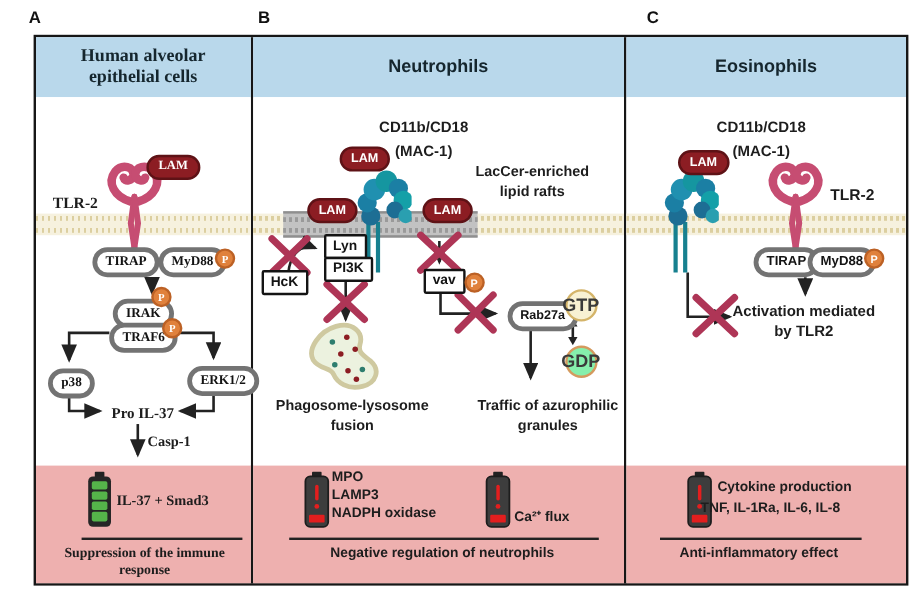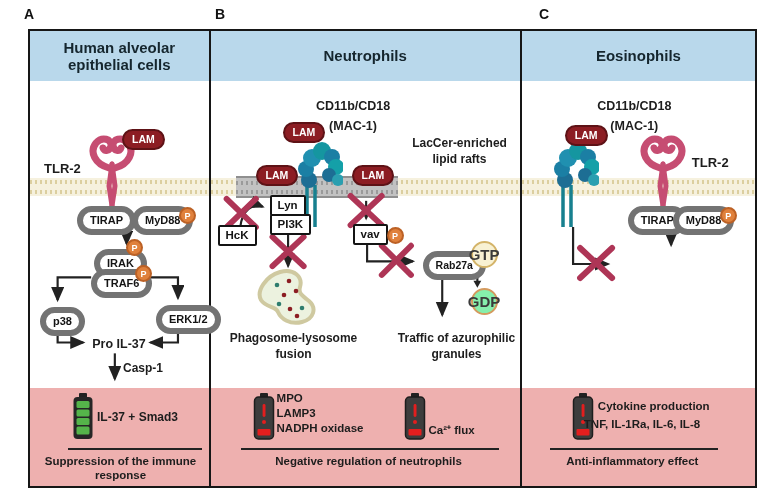--- a/index.html
+++ b/index.html
@@ -1,37 +1,37 @@
 <!DOCTYPE html>
 <html><head>
 <meta charset="utf-8">
 <style>
   * { margin:0; padding:0; box-sizing:border-box; }
   body { background:#fff; font-family:"Liberation Sans", sans-serif; }
   #fig { position:relative; width:767px; height:497px; background:#ffffff; overflow:hidden; }
   .plabel { position:absolute; font-size:14px; font-weight:700; color:#111; }
   #box { position:absolute; left:28px; top:29px; width:729px; height:459px; border:2px solid #161616; display:flex; background:#fff; }
   .col { position:relative; height:100%; }
-  .col-a { width:185px; border-right:2px solid #161616; }
+  .col-a { width:185px; border-right:2px solid #161616;font-family:Liberation Serif, serif; }
   .col-b { width:319px; border-right:2px solid #161616; }
   .col-c { width:239px; }
   .hdr { height:50px; background:#b9d8eb; display:flex; align-items:center; justify-content:center; text-align:center; font-weight:700; font-size:15px; color:#15262e; line-height:1.15; }
   .body { position:relative; height:307px; background:#fff; }
   .ftr { position:relative; height:98px; background:#eeb0af; }
   .membrane { position:absolute; left:0; right:0; top:97px; height:18px;
      background:
        repeating-linear-gradient(90deg,#dccfa0 0 2px, rgba(0,0,0,0) 2px 5px) 0 2px/100% 4px no-repeat,
        repeating-linear-gradient(90deg,#dccfa0 0 2px, rgba(0,0,0,0) 2px 5px) 0 12px/100% 4px no-repeat,
        #f6f1de; }
   .raft { position:absolute; top:95px; height:22px; border-top:2px solid #8f8f8f; border-bottom:2px solid #8f8f8f;
      background: repeating-linear-gradient(90deg,#9a9a9a 0 2px, rgba(0,0,0,0) 2px 5px) 0 3px/100% 4px no-repeat,
        repeating-linear-gradient(90deg,#9a9a9a 0 2px, rgba(0,0,0,0) 2px 5px) 0 12px/100% 4px no-repeat, #c2c2c2; }
   .lam { position:absolute; background:#8c1d23; border:2px solid #5e1216; color:#fff; font-size:10.5px; font-weight:700;
      border-radius:999px; padding:3px 8px; line-height:1; z-index:6; }
-  .oval { position:absolute; background:#fff; border:6px solid #737373; border-radius:999px; color:#141414;
+  .oval { position:absolute; background:#fff; border:4px solid #737373; border-radius:999px; color:#141414;
      font-size:11px; font-weight:700; padding:2px 7px; line-height:1.2; z-index:5; white-space:nowrap; }
   .boxx { position:absolute; background:#fff; border:2px solid #141414; border-radius:2px; color:#141414;
      font-size:11.5px; font-weight:700; padding:1px 6px; line-height:1.3; z-index:5; white-space:nowrap; }
   .pc { position:absolute; width:17px; height:17px; border-radius:50%; background:#e0813c; border:2px solid #bc6125;
      color:#fff; font-size:9px; font-weight:700; display:flex; align-items:center; justify-content:center; z-index:7; }
   .lbl { position:absolute; font-weight:700; color:#1d1d1d; z-index:4; }
   .ctr { text-align:center; }
   .wires { position:absolute; left:0; top:0; width:100%; height:100%; z-index:3; pointer-events:none; overflow:visible; }
   .w { stroke:#222; stroke-width:2.2; fill:none; }
   .xm { stroke:#ae3556; stroke-width:6; stroke-linecap:round; fill:none; }
@@ -146,21 +146,21 @@
           <circle cx="27" cy="21" r="9" fill="#2090b0"></circle>
             <circle cx="37" cy="14" r="9" fill="#1596a0"></circle>
           <circle cx="47" cy="20" r="8" fill="#1b7fa4"></circle>
             <circle cx="51" cy="30" r="8" fill="#14a0a8"></circle>
           <circle cx="44" cy="38" r="7" fill="#1d6e94"></circle>
             <circle cx="53" cy="43" r="6" fill="#2a9fb0"></circle>
         </svg>
 
         <div class="lbl ctr" style="left:80px;top:18px;width:125px;font-size:12.5px">CD11b/CD18</div>
         <div class="lbl ctr" style="left:80px;top:38px;width:125px;font-size:12.5px">(MAC-1)</div>
-        <div class="lbl ctr" style="left:188px;top:55px;width:122px;font-size:12px;line-height:1.3">LacCer-enriched lipid rafts</div>
+        <div class="lbl ctr" style="left:172px;top:55px;width:122px;font-size:12px;line-height:1.3">LacCer-enriched lipid rafts</div>
 
         <div class="lam" style="left:72px;top:41px">LAM</div>
         <div class="lam" style="left:45px;top:84px">LAM</div>
         <div class="lam" style="left:141px;top:84px">LAM</div>
 
         <div class="boxx" style="left:59px;top:114px">Lyn</div>
         <div class="boxx" style="left:59px;top:133px">PI3K</div>
         <div class="boxx" style="left:7px;top:144px">HcK</div>
 
         <div class="boxx" style="left:142px;top:143px">vav</div>
@@ -249,20 +249,21 @@
 
         <div class="lbl ctr" style="left:50px;top:18px;width:125px;font-size:12.5px">CD11b/CD18</div>
         <div class="lbl ctr" style="left:50px;top:38px;width:125px;font-size:12.5px">(MAC-1)</div>
         <div class="lam" style="left:43px;top:44px">LAM</div>
         <div class="lbl" style="left:170px;top:74px;font-size:13px">TLR-2</div>
 
         <div class="oval" style="left:106px;top:125px">TIRAP</div>
         <div class="oval" style="left:151px;top:125px">MyD88</div>
         <div class="pc" style="left:198px;top:126px">P</div>
 
+        <div class="lbl ctr" style="left:82px;top:170px;width:132px;font-size:12.5px;line-height:1.35">Activation mediated by TLR2</div>
       </div>
 
       <div class="ftr">
         <svg class="batt" style="left:50px;top:5px" width="22" height="47" viewBox="0 0 22 47">
           <rect x="7" y="0" width="8" height="5" rx="1" fill="#222"></rect>
           <rect x="1.5" y="4" width="19" height="42" rx="4" fill="#3d3d3d" stroke="#1d1d1d" stroke-width="1.5"></rect>
           <rect x="4.5" y="36" width="13" height="6.5" rx="1" fill="#e31e1e"></rect>
           <rect x="9.6" y="11" width="2.9" height="13" rx="1.4" fill="#e31e1e"></rect>
           <circle cx="11" cy="29" r="2" fill="#e31e1e"></circle>
         </svg>

